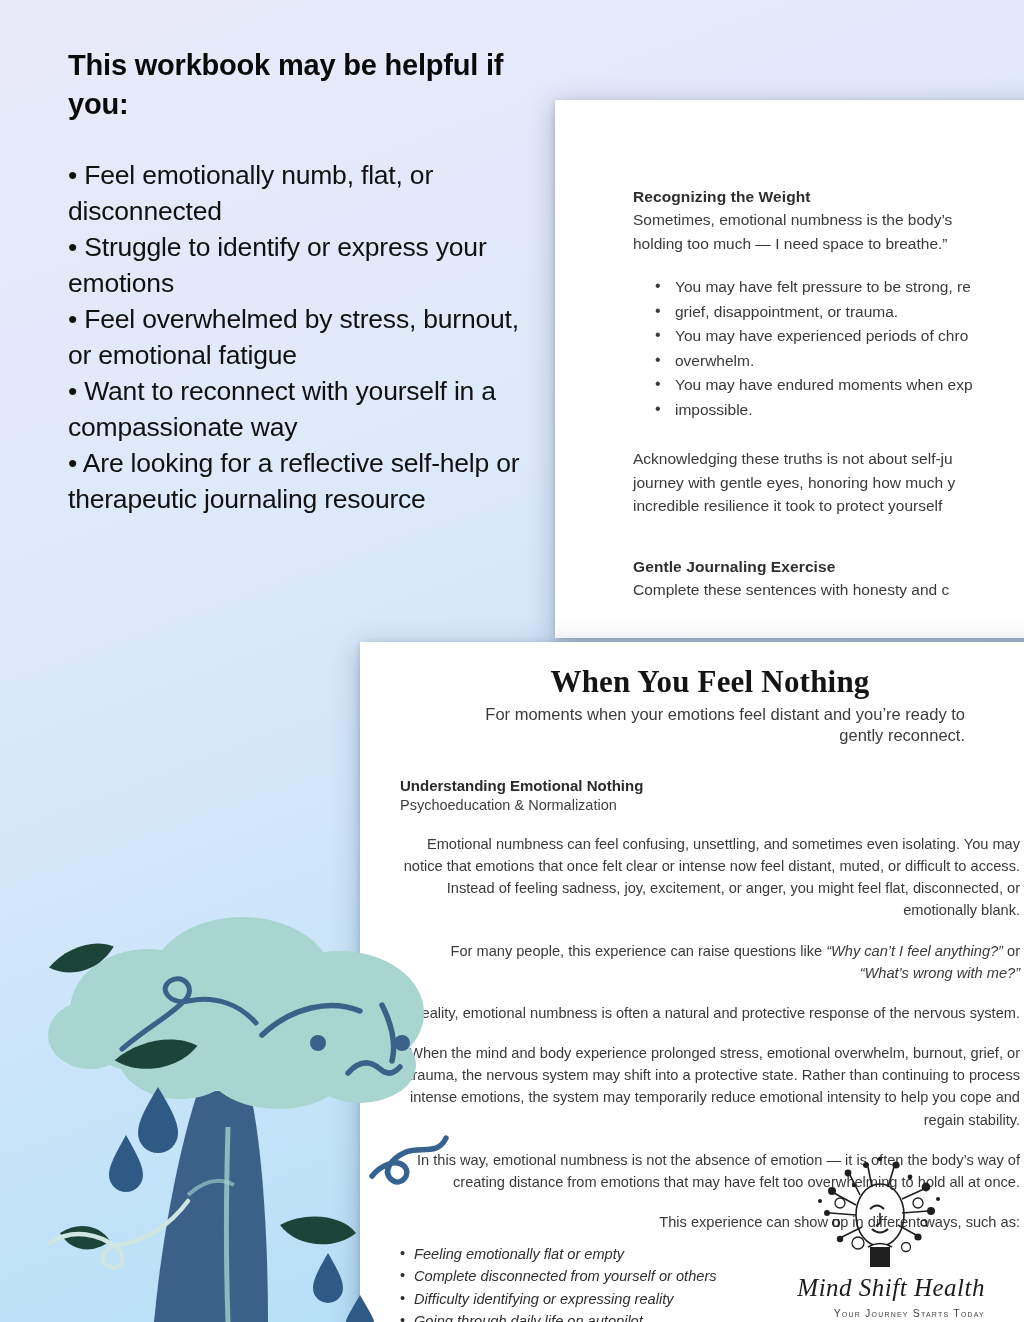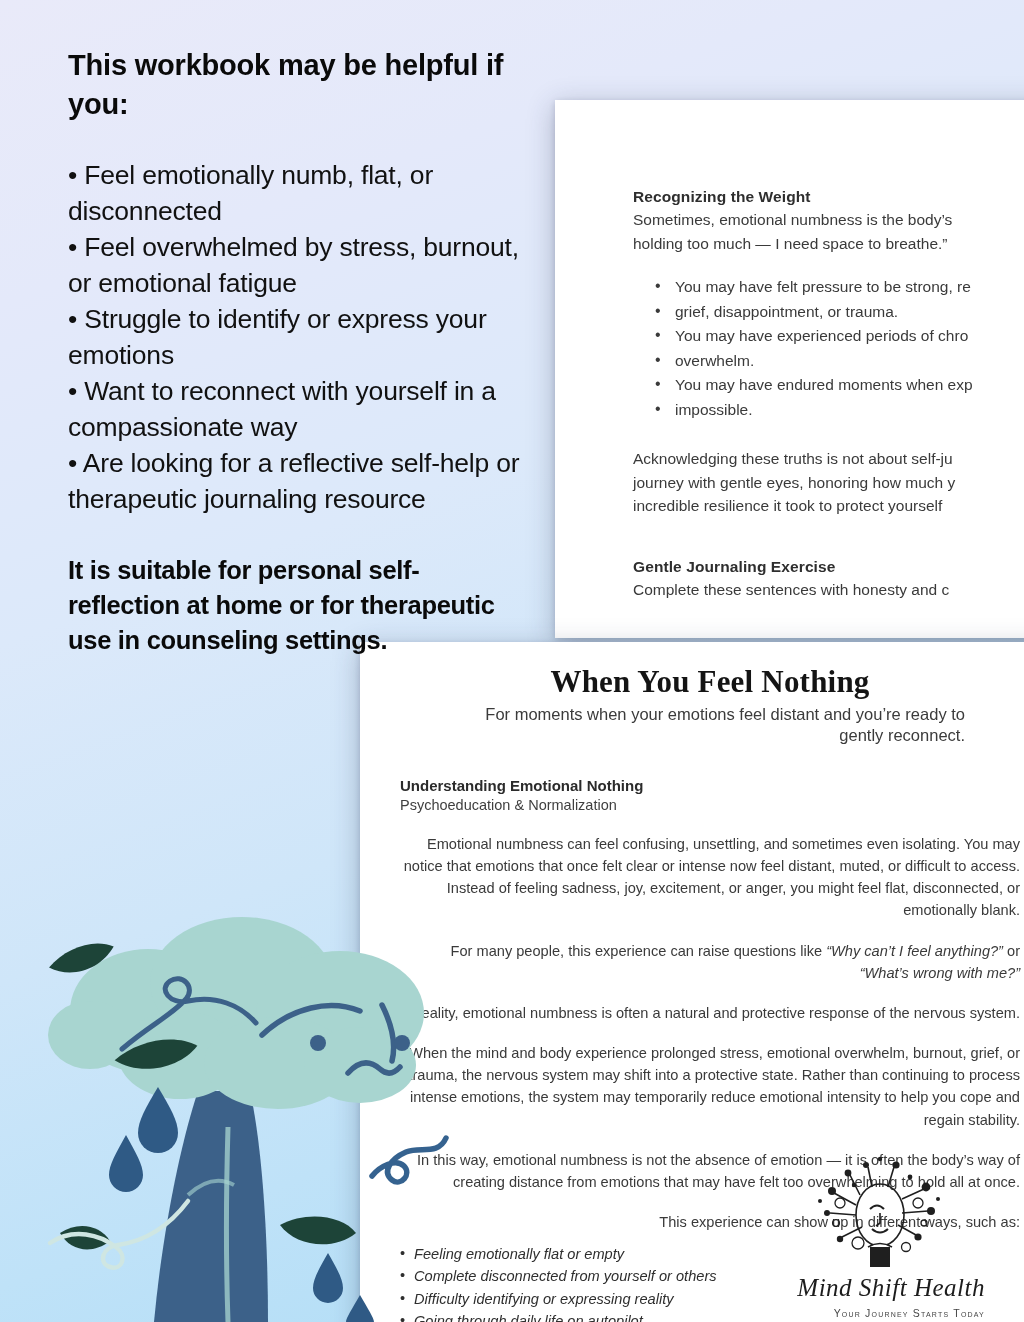--- a/index.html
+++ b/index.html
@@ -201,21 +201,20 @@
       <path d="M330 400 C338 414 344 423 344 427 l-28 0 c0 -4 6 -13 14 -27 Z"></path>
     </g>
 
     <path d="M20 348 C44 332 70 340 86 352 C98 361 92 376 80 372 C68 368 72 352 88 350 C116 346 140 330 158 306" stroke="#cfe6e2" stroke-width="4.5" fill="none" stroke-linecap="round"></path>
   </svg>
 
   <div id="overlay">
     <h2 class="ov-h">This workbook may be helpful if you:</h2>
     <ul class="ov-list">
       <li>• Feel emotionally numb, flat, or disconnected</li>
+      <li>• Struggle to identify or express your emotions</li>
       <li>• Feel overwhelmed by stress, burnout, or emotional fatigue</li>
-      <li>• Struggle to identify or express your emotions</li>
       <li>• Want to reconnect with yourself in a compassionate way</li>
       <li>• Are looking for a reflective self-help or therapeutic journaling resource</li>
     </ul>
-    <div class="ov-foot">It is suitable for personal self-reflection at home or for therapeutic use in counseling settings.</div>
   </div>
 
 </div>
 
 </body></html>

